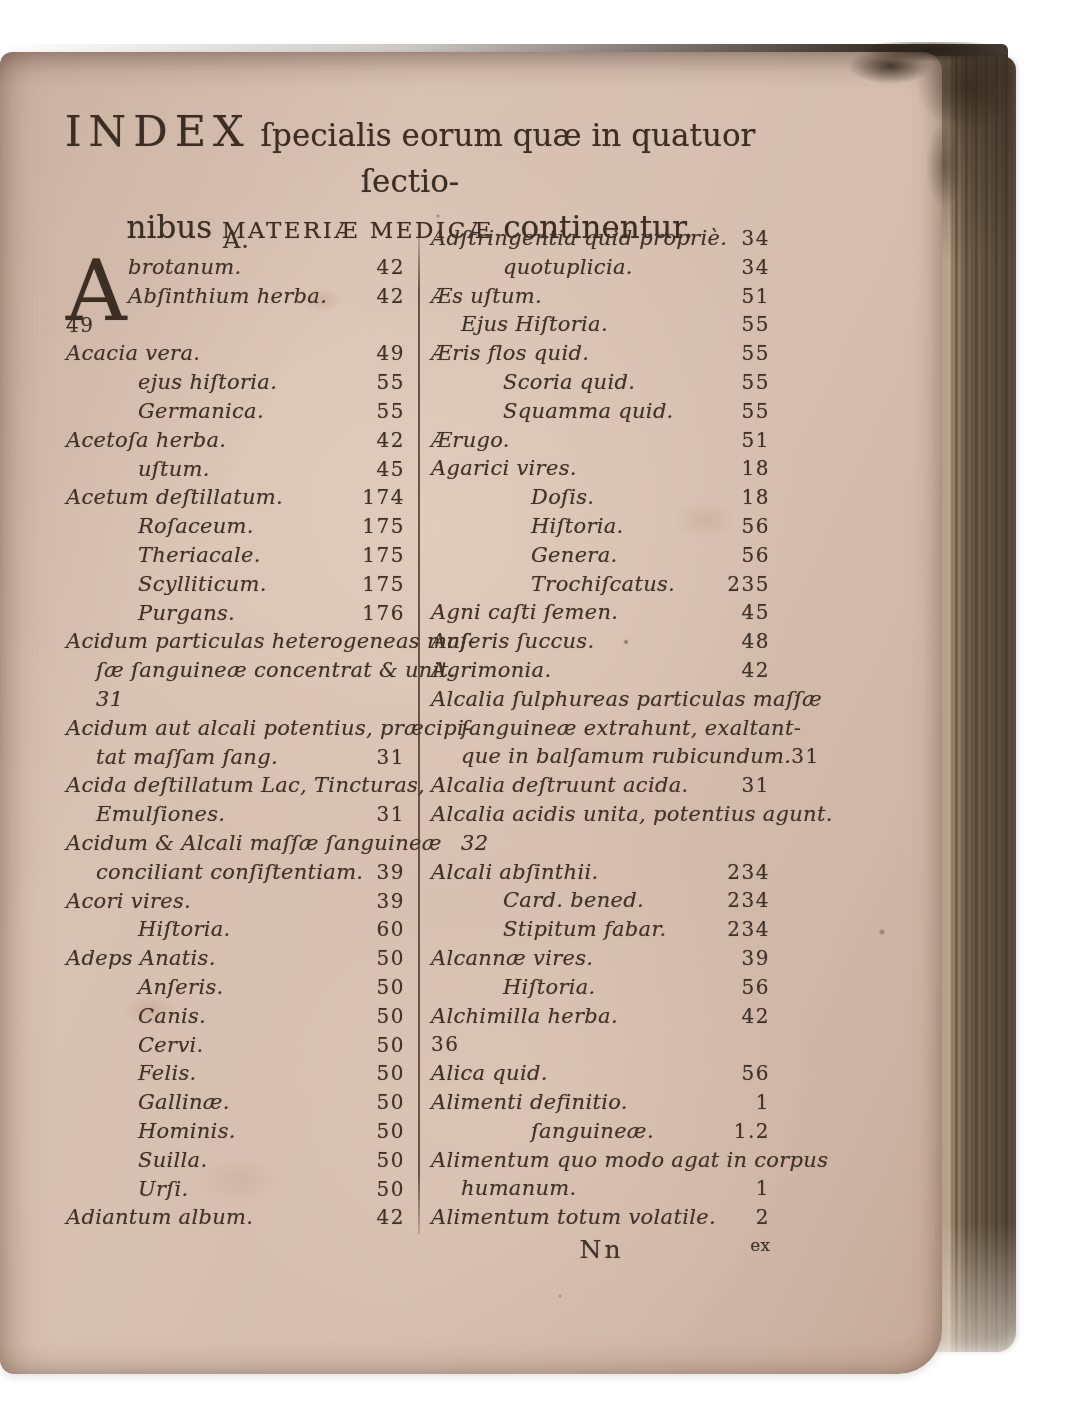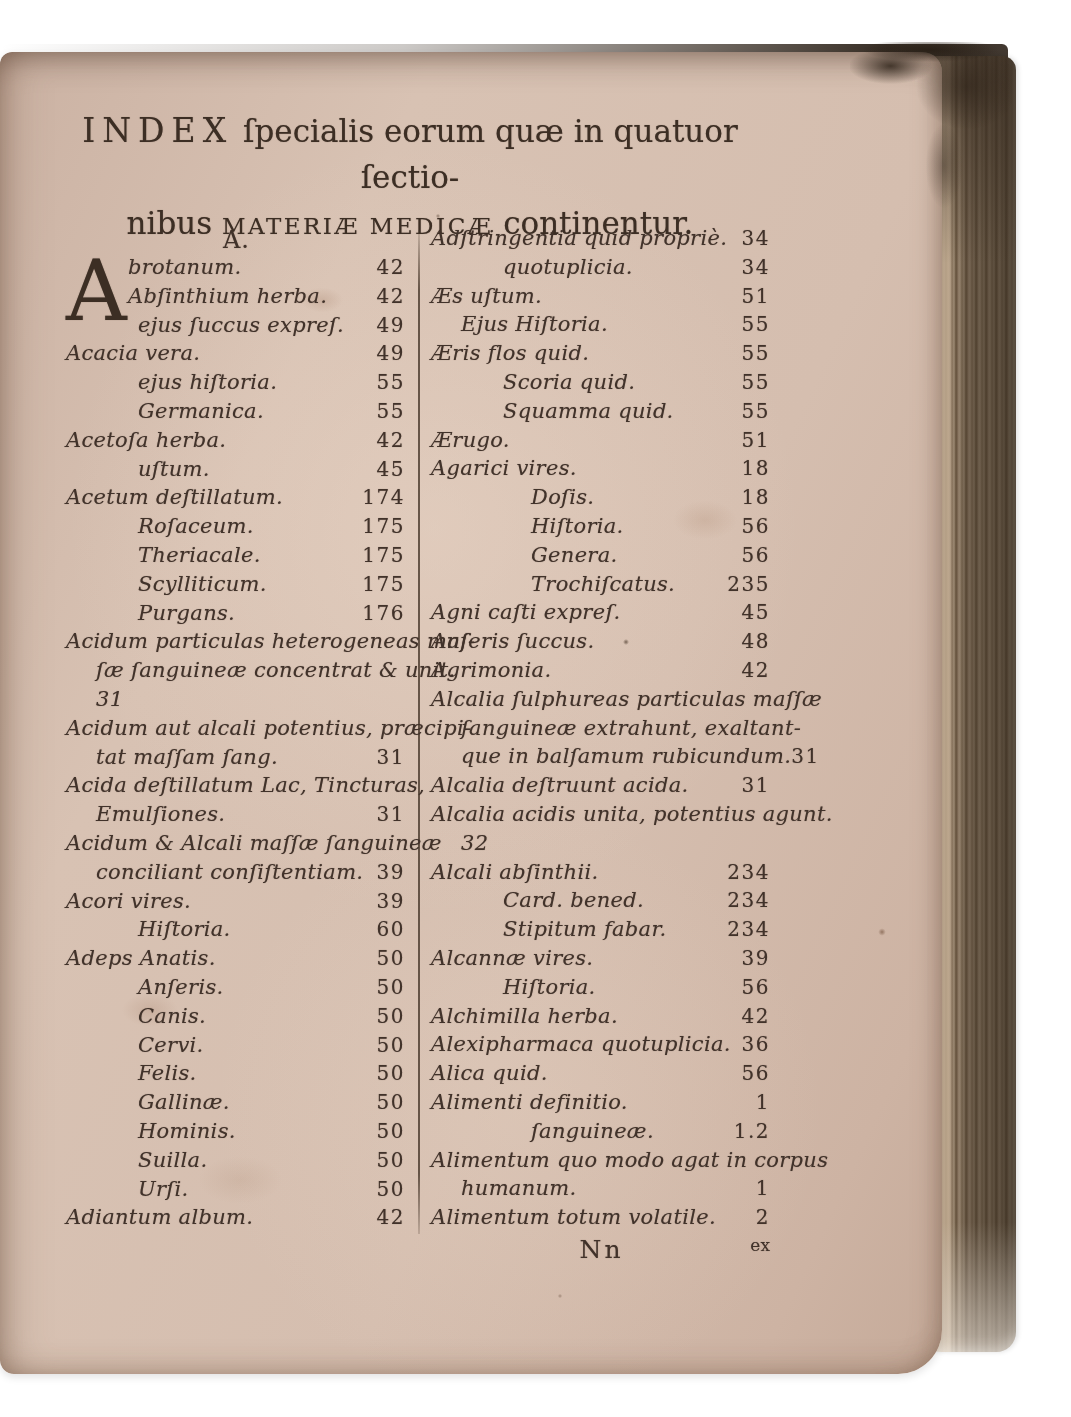--- a/index.html
+++ b/index.html
@@ -57,21 +57,21 @@
       radial-gradient(ellipse 46px 28px at 705px 520px, rgba(158,118,90,.18), rgba(158,118,90,0) 70%),
       radial-gradient(ellipse 40px 24px at 150px 1010px, rgba(150,110,85,.2), rgba(150,110,85,0) 70%),
       radial-gradient(ellipse 60px 34px at 240px 1180px, rgba(165,130,105,.16), rgba(165,130,105,0) 70%);
   }
   
   .printed{color:#41322a;text-shadow:0 0 1px rgba(62,47,37,.45);}
   .title{
     position:absolute;left:48px;top:108px;width:724px;z-index:6;text-align:center;
     font-size:31px;line-height:46px;color:#3c2e24;
   }
-  .title .word-index{letter-spacing:7px;font-size:33px;margin-top:21px;}
+  .title .word-index{letter-spacing:7px;font-size:43px;margin-top:21px;}
   .title .caps{font-size:23px;letter-spacing:2.5px;}
   .colL{position:absolute;left:66px;top:226px;width:341px;z-index:6;}
   .colR{position:absolute;left:431px;top:226px;width:341px;z-index:6;}
   .divider{
     position:absolute;left:418px;top:230px;width:2px;height:1004px;z-index:6;
     background:linear-gradient(to bottom,rgba(72,56,43,.15),rgba(72,56,43,.8) 6%,rgba(72,56,43,.8) 94%,rgba(72,56,43,.2));
   }
   .heading{
     height:29px;text-align:center;font-size:24px;font-style:normal;
     letter-spacing:1px;
@@ -120,21 +120,20 @@
   <div id="rows-left">
       <div class="row i0 dc">
         <span class="t">brotanum.</span>
         <span class="n">42</span>
       </div>
       <div class="row i0 dc">
         <span class="t">Abſinthium herba.</span>
         <span class="n">42</span>
       </div>
       <div class="row i2">
-        <span class="t">ejus ſuccus expreſ.</span>
         <span class="n">49</span>
       </div>
       <div class="row i0">
         <span class="t">Acacia vera.</span>
         <span class="n">49</span>
       </div>
       <div class="row i2">
         <span class="t">ejus hiſtoria.</span>
         <span class="n">55</span>
       </div>
@@ -299,21 +298,21 @@
       </div>
       <div class="row i3">
         <span class="t">Genera.</span>
         <span class="n">56</span>
       </div>
       <div class="row i3">
         <span class="t">Trochiſcatus.</span>
         <span class="n">235</span>
       </div>
       <div class="row i0">
-        <span class="t">Agni caſti expreſ.</span>
+        <span class="t">Agni caſti ſemen.</span>
         <span class="n">45</span>
       </div>
       <div class="row i0">
         <span class="t">Anſeris ſuccus.</span>
         <span class="n">48</span>
       </div>
       <div class="row i0">
         <span class="t">Agrimonia.</span>
         <span class="n">42</span>
       </div>
@@ -355,21 +354,20 @@
       </div>
       <div class="row i2">
         <span class="t">Hiſtoria.</span>
         <span class="n">56</span>
       </div>
       <div class="row i0">
         <span class="t">Alchimilla herba.</span>
         <span class="n">42</span>
       </div>
       <div class="row i0">
-        <span class="t">Alexipharmaca quotuplicia.</span>
         <span class="n">36</span>
       </div>
       <div class="row i0">
         <span class="t">Alica quid.</span>
         <span class="n">56</span>
       </div>
       <div class="row i0">
         <span class="t">Alimenti definitio.</span>
         <span class="n">1</span>
       </div>

